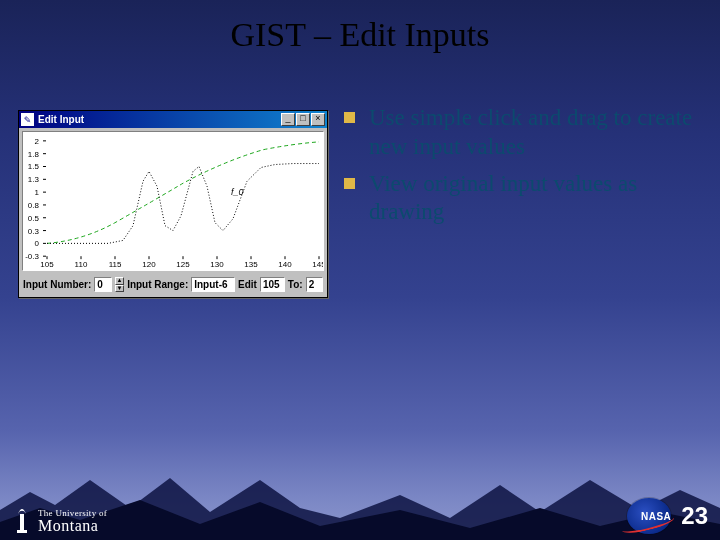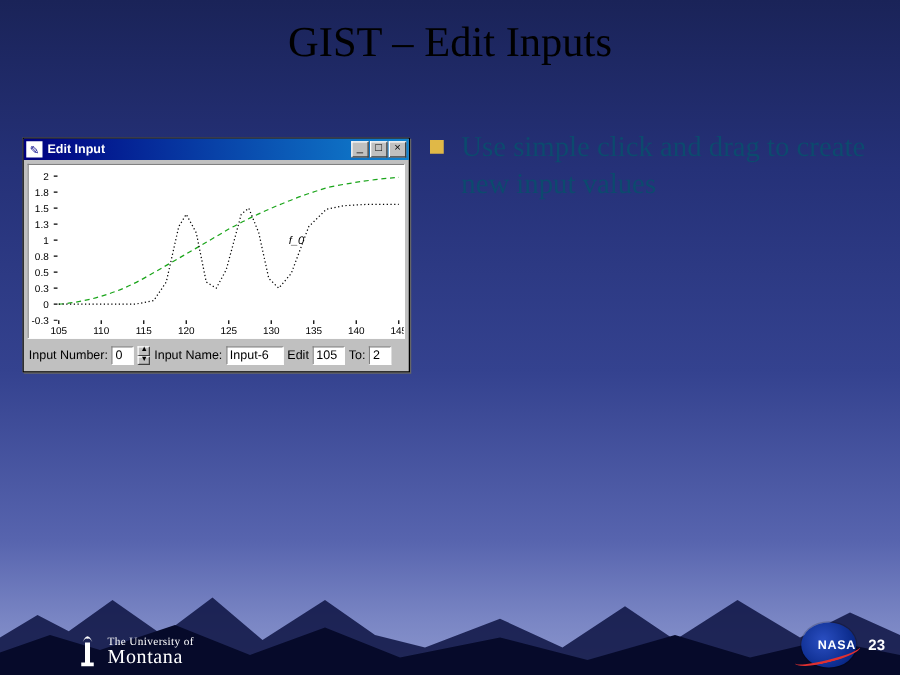--- a/index.html
+++ b/index.html
@@ -81,42 +81,42 @@
   .plot-area {
     margin: 3px; height: 140px; background: #fff;
     border: 1px solid #808080;
     border-right-color:#fff; border-bottom-color:#fff;
     position: relative;
   }
   .plot-svg { position:absolute; inset:0; width:100%; height:100%; }
   .bottom-bar {
     display: flex; align-items: center; gap: 3px;
     padding: 3px 4px 5px 4px;
-    font-size: 10px; color:#000;
+    font-size: 10px; color:#000;font-weight:bold;
   }
   .bb-label { white-space: nowrap; }
   .bb-input {
     background:#fff; border:1px solid #808080;
     border-right-color:#fff; border-bottom-color:#fff;
     font-size:10px; padding: 1px 2px; height:15px;
   }
   .spin { width:10px; height:15px; display:flex; flex-direction:column; }
   .spin div {
     flex:1; background:#c0c0c0;
     border:1px solid #fff; border-right-color:#404040; border-bottom-color:#404040;
     font-size:6px; line-height:5px; text-align:center;
   }
   
   .mountains {
     position: absolute; left: 0; right: 0; bottom: 0; height: 110px;
     pointer-events: none;
   }
   .footer {
     position: absolute; left: 0; right: 0; bottom: 0; height: 54px;
-    display: flex; align-items: flex-end; padding: 0 12px 6px 12px; margin-left: 48px;
+    display: flex; align-items: flex-end; padding: 0 12px 6px 12px;
   }
   .um-logo { display:flex; align-items:flex-end; gap:6px; }
   .um-mark {
     width: 20px; height: 32px; position: relative;
   }
   .um-text { color:#fff; font-family: Georgia, serif; line-height:1; }
   .um-small { font-size: 9px; letter-spacing: .3px; }
   .um-big { font-size: 16px; letter-spacing: .5px; }
   .footer-right { margin-left: auto; display:flex; align-items:center; gap:10px; }
   .nasa {
@@ -125,21 +125,21 @@
     position: relative; display:flex;align-items:center;justify-content:flex-end;
     box-shadow: 0 0 0 1px rgba(0,0,0,.2);
   }
   .nasa-text { color:#fff; font-family: Arial, sans-serif; font-weight:bold; font-size:10px; letter-spacing:.5px; position:relative; z-index:2;}
   .nasa-swoosh {
     position:absolute; width:54px; height:12px;
     border-bottom:2px solid #e03030; border-radius:0 0 60% 60%;
     transform: rotate(-14deg); top:20px; left:-6px; z-index:1;
   }
   .page-num {
-    color:#fff; font-family: Arial, sans-serif; font-weight:bold; font-size:12px;
+    color:#fff; font-family: Arial, sans-serif; font-weight:bold; font-size:24px;
   }
 </style>
 </head>
 <body>
 
 <h1 class="slide-title">GIST – Edit Inputs</h1>
 
 <div class="content-row">
   <div class="left-col">
 
@@ -210,35 +210,39 @@
           <text x="208" y="64" font-size="9" fill="#000" font-family="Arial" font-style="italic">f_0</text>
         </svg>
       </div>
       <div class="bottom-bar">
         <span class="bb-label">Input Number:</span>
         <span class="bb-input" style="width:18px">0</span>
         <span class="spin">
             <div>▲</div>
             <div>▼</div>
           </span>
-        <span class="bb-label">Input Name:</span>
+        <span class="bb-label">Input Range:</span>
         <span class="bb-input" style="width:46px">Input-6</span>
         <span class="bb-label">Edit</span>
         <span class="bb-input" style="width:26px">105</span>
         <span class="bb-label">To:</span>
         <span class="bb-input" style="width:18px">2</span>
       </div>
     </div>
 
   </div>
 
   <div class="right-col">
     <div class="bullet-item">
       <div class="bullet-sq"></div>
       <div class="bullet-text">Use simple click and drag to create new input values</div>
+    </div>
+    <div class="bullet-item">
+      <div class="bullet-sq"></div>
+      <div class="bullet-text">View original input values as drawing</div>
     </div>
   </div>
 </div>
 
 <svg class="mountains" viewBox="0 0 720 110" preserveAspectRatio="none">
   <path d="M0 80 L30 62 L55 75 L90 50 L130 78 L170 48 L210 82 L260 50 L300 78 L340 88 L400 65 L450 88 L500 55 L540 82 L590 50 L640 80 L680 60 L720 78 L720 110 L0 110 Z" fill="#0d1342" opacity=".85"></path>
   <path d="M0 92 L40 78 L80 90 L140 70 L200 94 L260 72 L320 96 L400 80 L470 98 L540 78 L600 96 L660 82 L720 94 L720 110 L0 110 Z" fill="#060a2a"></path>
 </svg>
 
 <div class="footer">

